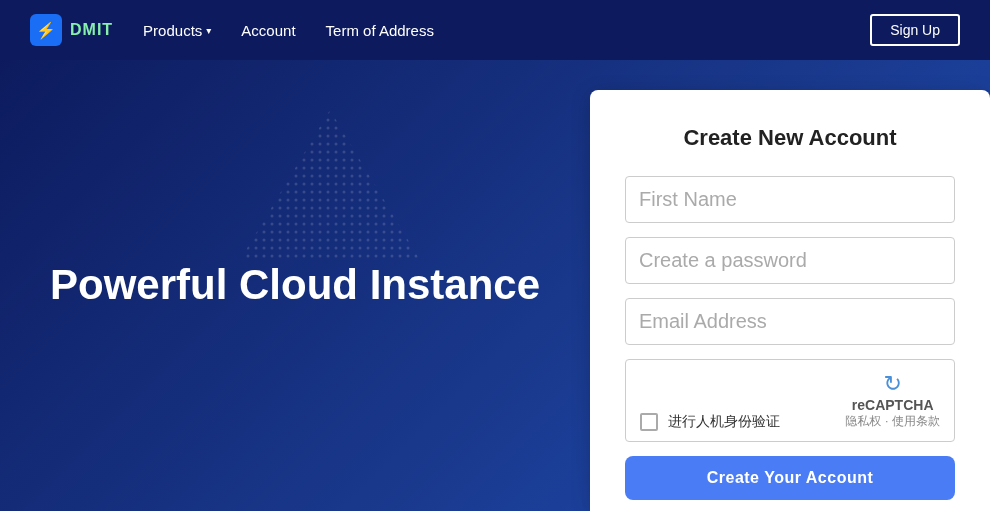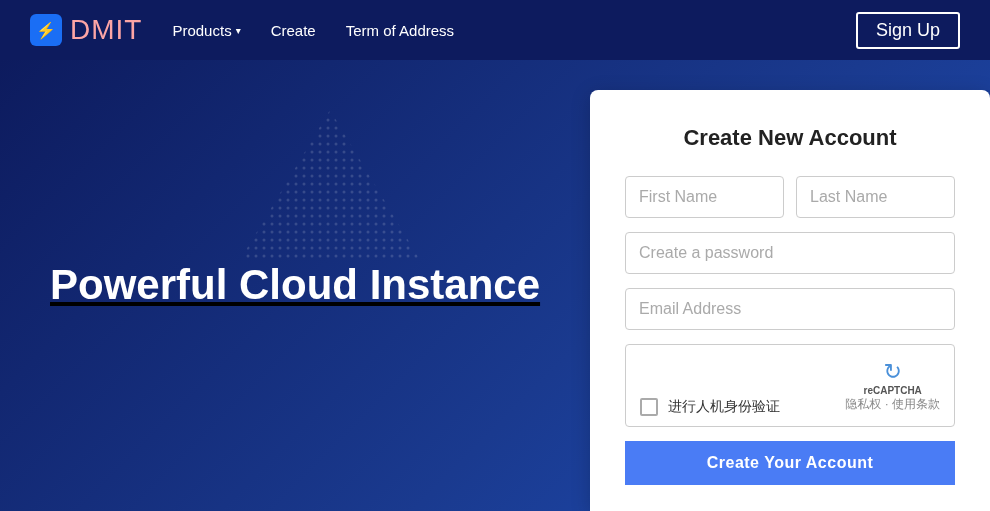--- a/index.html
+++ b/index.html
@@ -27,23 +27,23 @@
       background: #1a6ef5;
       border-radius: 6px;
       display: flex;
       align-items: center;
       justify-content: center;
       color: white;
       font-size: 16px;
       font-weight: bold;
     }
     .logo-text {
-      color: #fca5a5;
-      font-size: 28px;
-      font-weight: normal;
+      color: #86efac;
+      font-size: 16px;
+      font-weight: bold;
       letter-spacing: 1px;
     }
     .nav-links {
       display: flex;
       align-items: center;
       gap: 30px;
       flex: 1;
     }
     .nav-link {
       color: white;
@@ -55,21 +55,21 @@
       text-decoration: none;
     }
     .nav-link .chevron {
       font-size: 10px;
     }
     .nav-signup {
       border: 2px solid white;
       color: white;
       background: transparent;
       padding: 6px 18px;
-      font-size: 18px;
+      font-size: 14px;
       cursor: pointer;
       border-radius: 3px;
     }
 
     
     .hero {
       background-color: #1a2980;
       background: linear-gradient(135deg, #0d1b5e 0%, #1a3a8f 60%, #1e4db7 100%);
       height: 451px;
       display: flex;
@@ -79,21 +79,20 @@
     }
 
     
     .hero-left {
       flex: 1;
       padding: 60px 40px 40px 50px;
       display: flex;
       flex-direction: column;
       justify-content: center;
       position: relative;
-      text-decoration: underline;
     }
 
     .hero-title {
       color: white;
       font-size: 42px;
       font-weight: bold;
       line-height: 1.15;
       margin-bottom: 20px;
     }
     .hero-subtitle {
@@ -125,21 +124,21 @@
     .form-row {
       display: flex;
       gap: 12px;
       margin-bottom: 14px;
     }
     .form-input {
       width: 100%;
       padding: 11px 13px;
       border: 1px solid #ccc;
       border-radius: 4px;
-      font-size: 16px;
+      font-size: 20px;
       color: #555;
       outline: none;
     }
     .form-input::placeholder {
       color: #aaa;
     }
     .captcha-box {
       display: flex;
       align-items: center;
       border: 1px solid #ccc;
@@ -164,37 +163,37 @@
     .captcha-text {
       font-size: 14px;
       color: #333;
     }
     .captcha-right {
       display: flex;
       flex-direction: column;
       align-items: center;
     }
     .recaptcha-logo {
-      font-size: 10px;
+      font-size: 14px;
       font-weight: bold;
       color: #555;
     }
     .recaptcha-links {
       font-size: 12px;
       color: #888;
     }
     .recaptcha-icon {
       font-size: 22px;
       color: #4a90d9;
     }
     .create-btn {
       background: #4a7cf5;
       color: white;
       border: none;
-      border-radius: 0;
+      border-radius: 8px;
       padding: 13px;
       font-size: 16px;
       font-weight: bold;
       cursor: pointer;
       width: 100%;
       letter-spacing: 0.5px;
     }
 
     
     .dots-decoration {
@@ -214,21 +213,21 @@
   <div class="logo-box">
     <div class="logo-icon">⚡</div>
     <span class="logo-text">DMIT</span>
   </div>
   <div class="nav-links">
     <a class="nav-link">
       <span>Products</span>
       <span class="chevron">▾</span>
     </a>
     <a class="nav-link">
-      <span>Create</span>
+      <span>Account</span>
     </a>
     <a class="nav-link">
       <span>Term of Address</span>
     </a>
   </div>
   <button class="nav-signup">Sign Up</button>
 </nav>
 
 <div class="hero">
   <div class="hero-left">
@@ -247,21 +246,20 @@
     </svg>
 
     <h1 class="hero-title">Powerful Cloud Instance</h1>
   </div>
 
   <div class="form-panel">
     <div class="form-title">Create New Account</div>
 
     <div class="form-row">
       <input class="form-input" type="text" placeholder="First Name" style="">
-      <input class="form-input" type="text" placeholder="Last Name" style="">
     </div>
 
     <div class="form-row">
       <input class="form-input" type="password" placeholder="Create a password" style="">
     </div>
 
     <div class="form-row">
       <input class="form-input" type="email" placeholder="Email Address" style="">
     </div>
 

